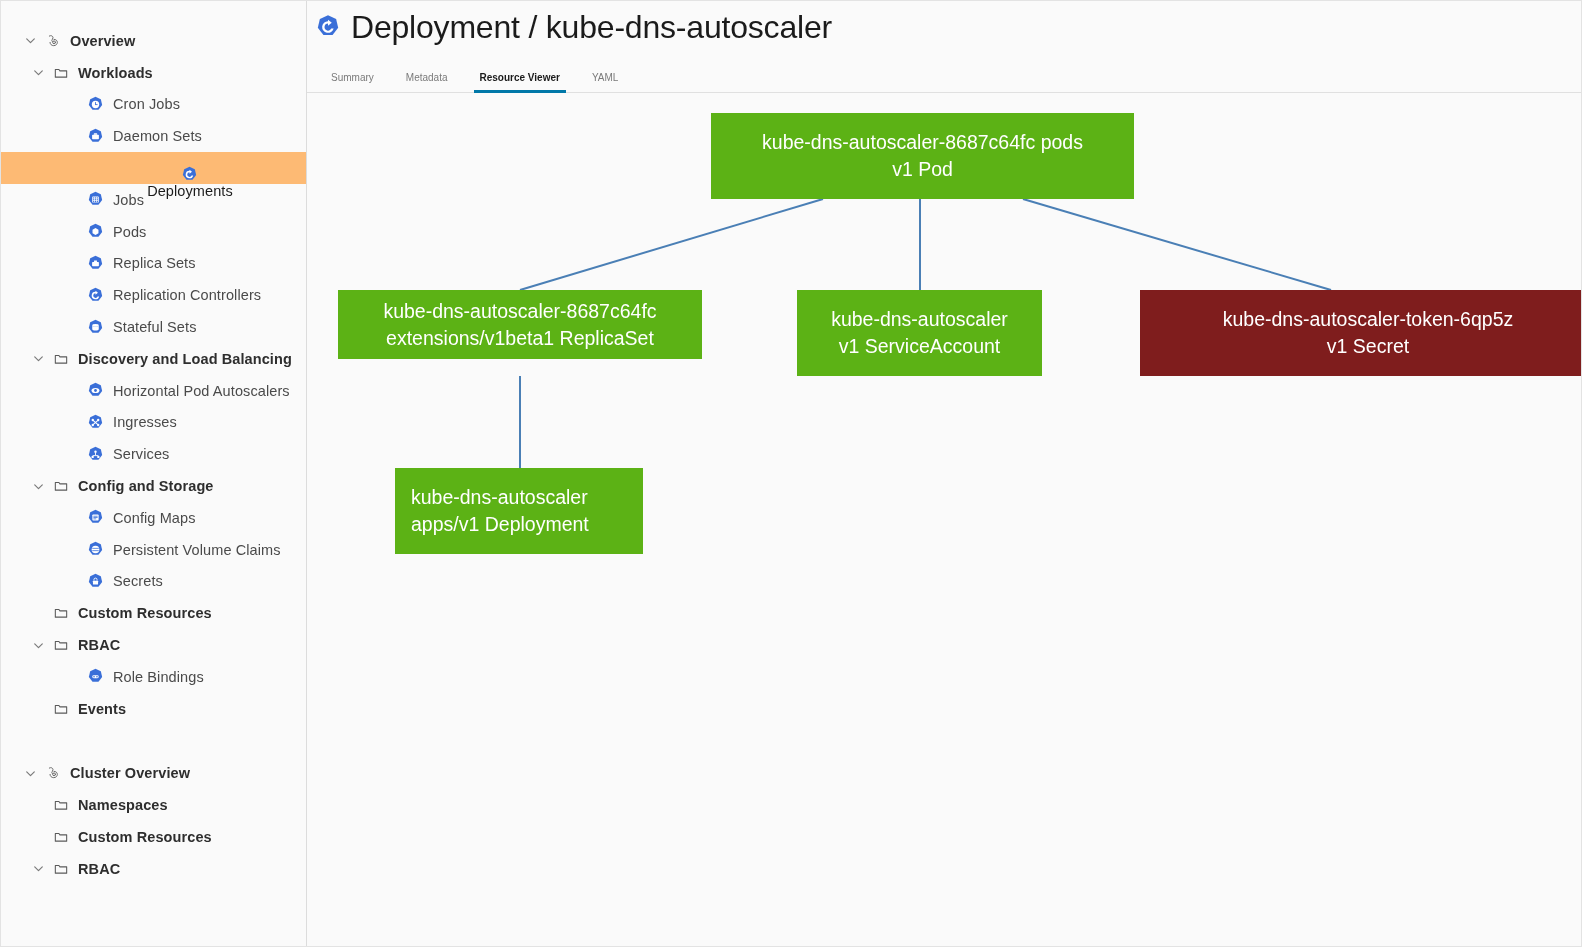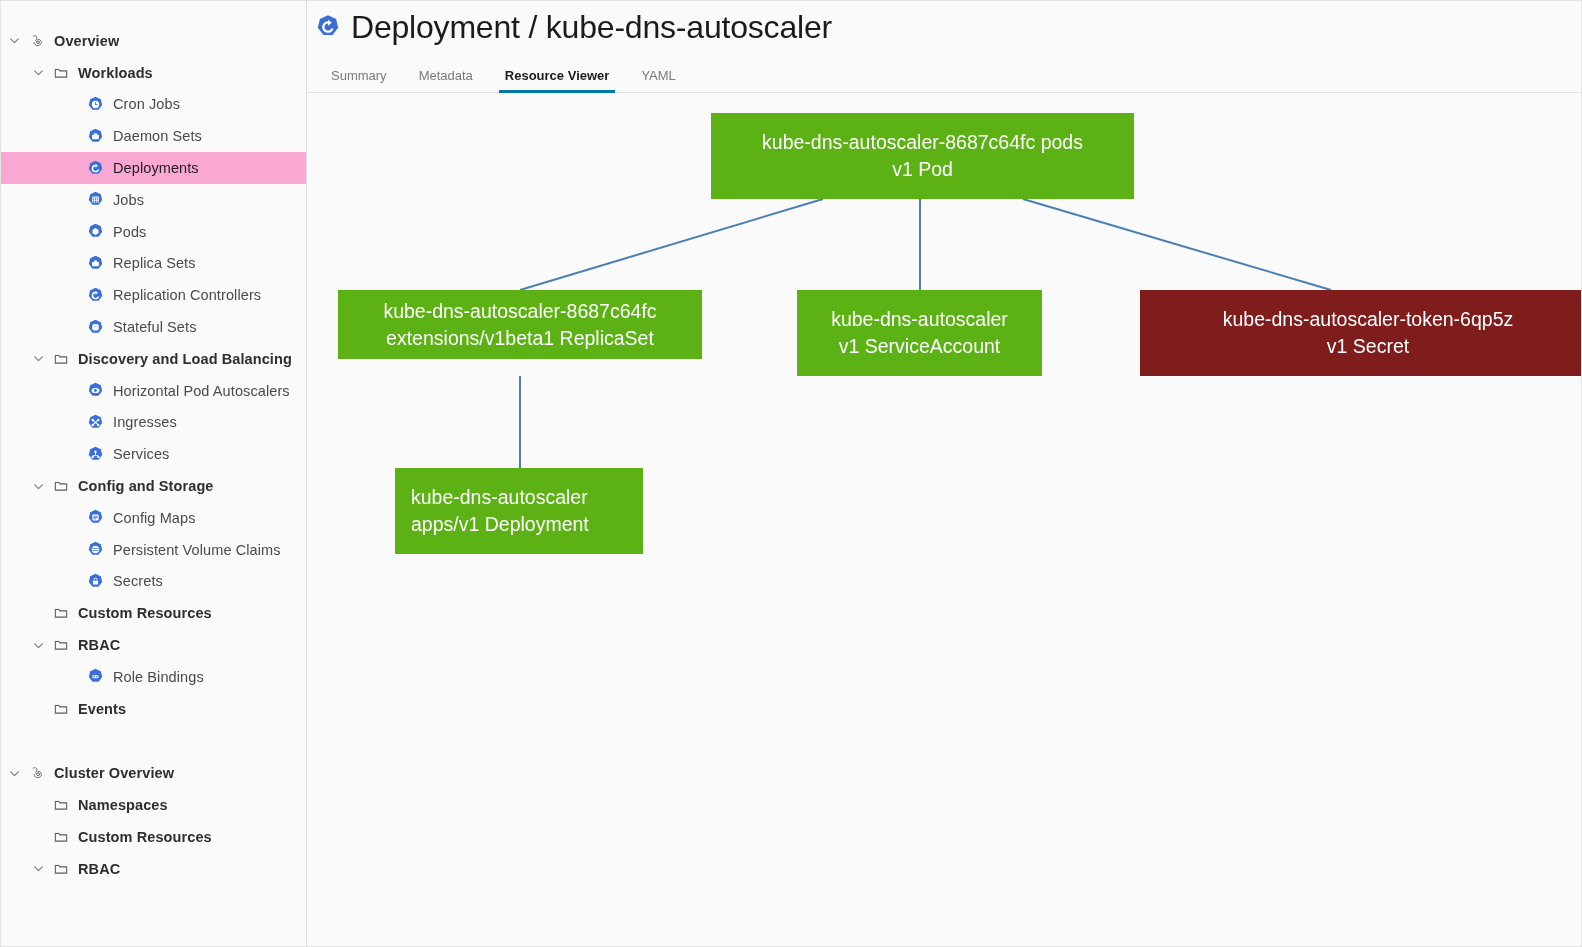--- a/index.html
+++ b/index.html
@@ -29,21 +29,21 @@
     padding-top: 24px;
   }
   .nav-row {
     position: relative;
     display: flex;
     align-items: center;
     height: 31.8px;
     cursor: pointer;
     white-space: nowrap;
   }
-  .nav-row.selected { background: #f9a8d4; }
+  .nav-row.selected { background: #fdba74; flex-direction: column; }
   .caret {
     width: 14px; height: 14px;
     flex: 0 0 14px;
     color: #666;
     display: inline-flex;
     align-items: center;
     justify-content: center;
   }
   .caret svg { display: block; }
   .caret.empty { visibility: hidden; }
@@ -65,21 +65,21 @@
     font-size: 14.5px;
     color: #3d3d3d;
     margin-left: 9px;
     letter-spacing: .1px;
   }
   .nav-label.bold { font-weight: bold; color: #2e2e2e; }
   .nav-label.leaf { color: #4a4a4a; }
   .nav-row.selected .nav-label { color: #1c1c1c; }
 
   
-  .lvl0 { padding-left: 6px; }
+  .lvl0 { padding-left: 22px; }
   .lvl1 { padding-left: 30px; }
   .lvl2 { padding-left: 64px; }
 
   
   #main {
     position: relative;
     flex: 1 1 auto;
     height: 100%;
     background: #fafafa;
     overflow: hidden;
@@ -108,21 +108,21 @@
     position: relative;
     display: flex;
     align-items: flex-end;
     height: 38px;
     margin-top: 10px;
     padding-left: 8px;
     border-bottom: 1px solid #e0e0e0;
   }
   .tab {
     position: relative;
-    font-size: 13px;
+    font-size: 10px;
     color: #7a7a7a;
     padding: 0 16px 9px 16px;
     cursor: pointer;
     white-space: nowrap;
   }
   .tab.active {
     color: #1b1b1b;
     font-weight: bold;
   }
   .tab.active::after {

